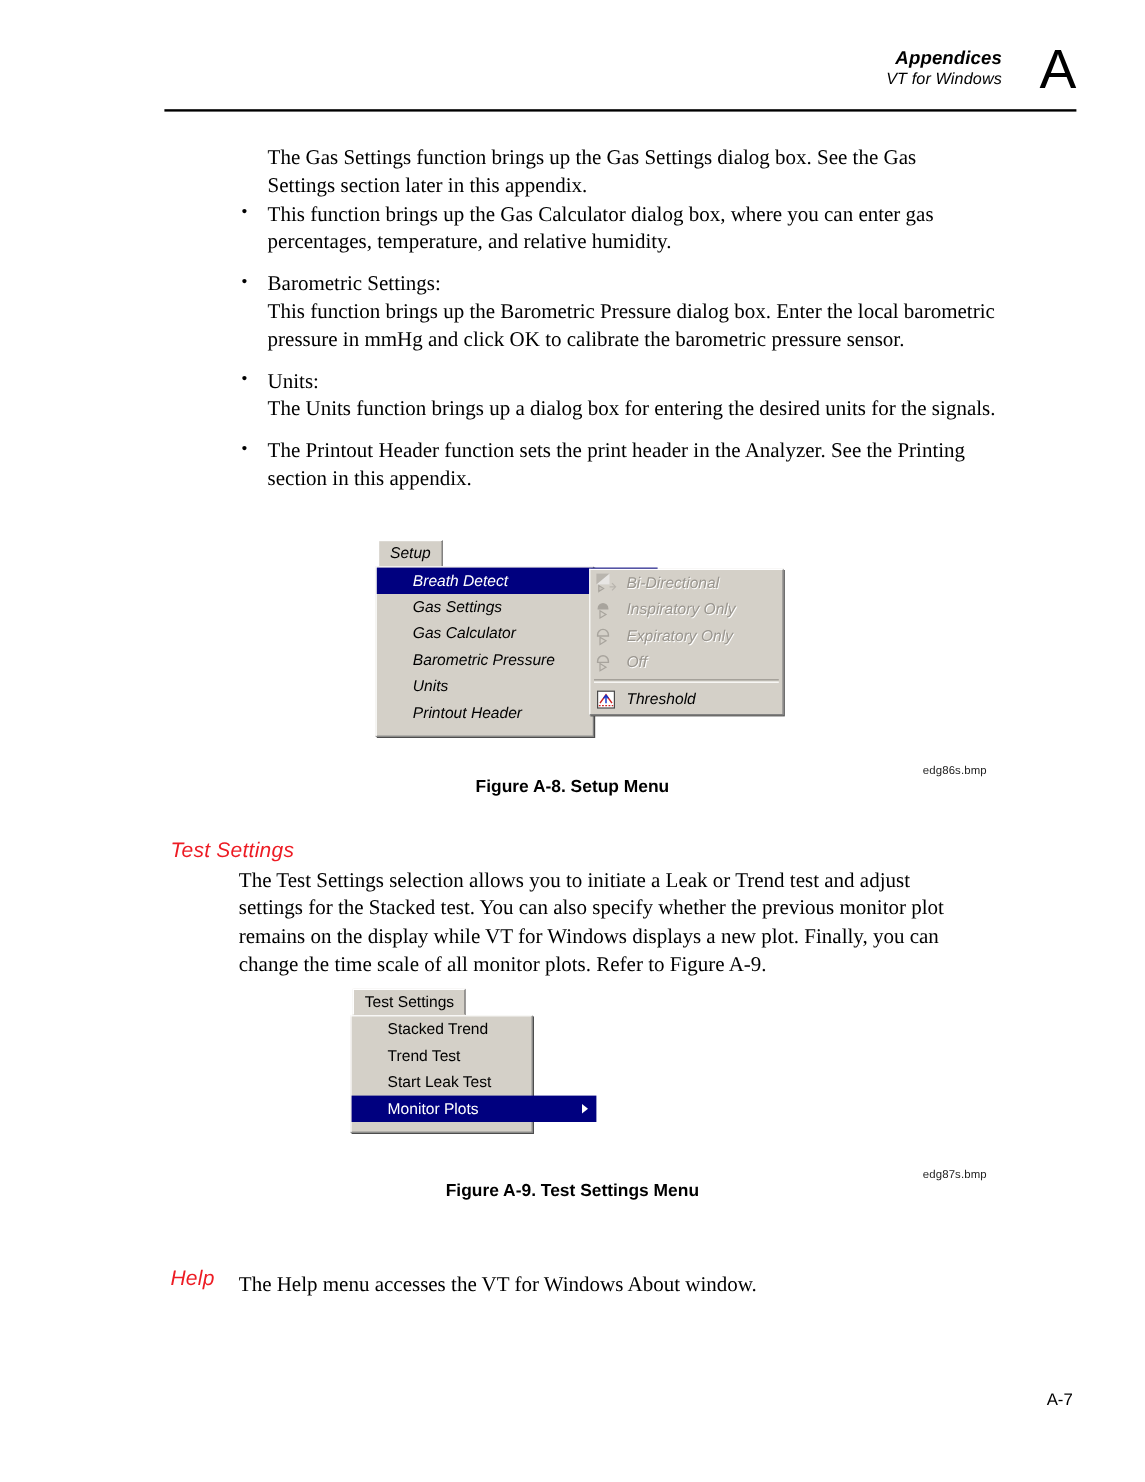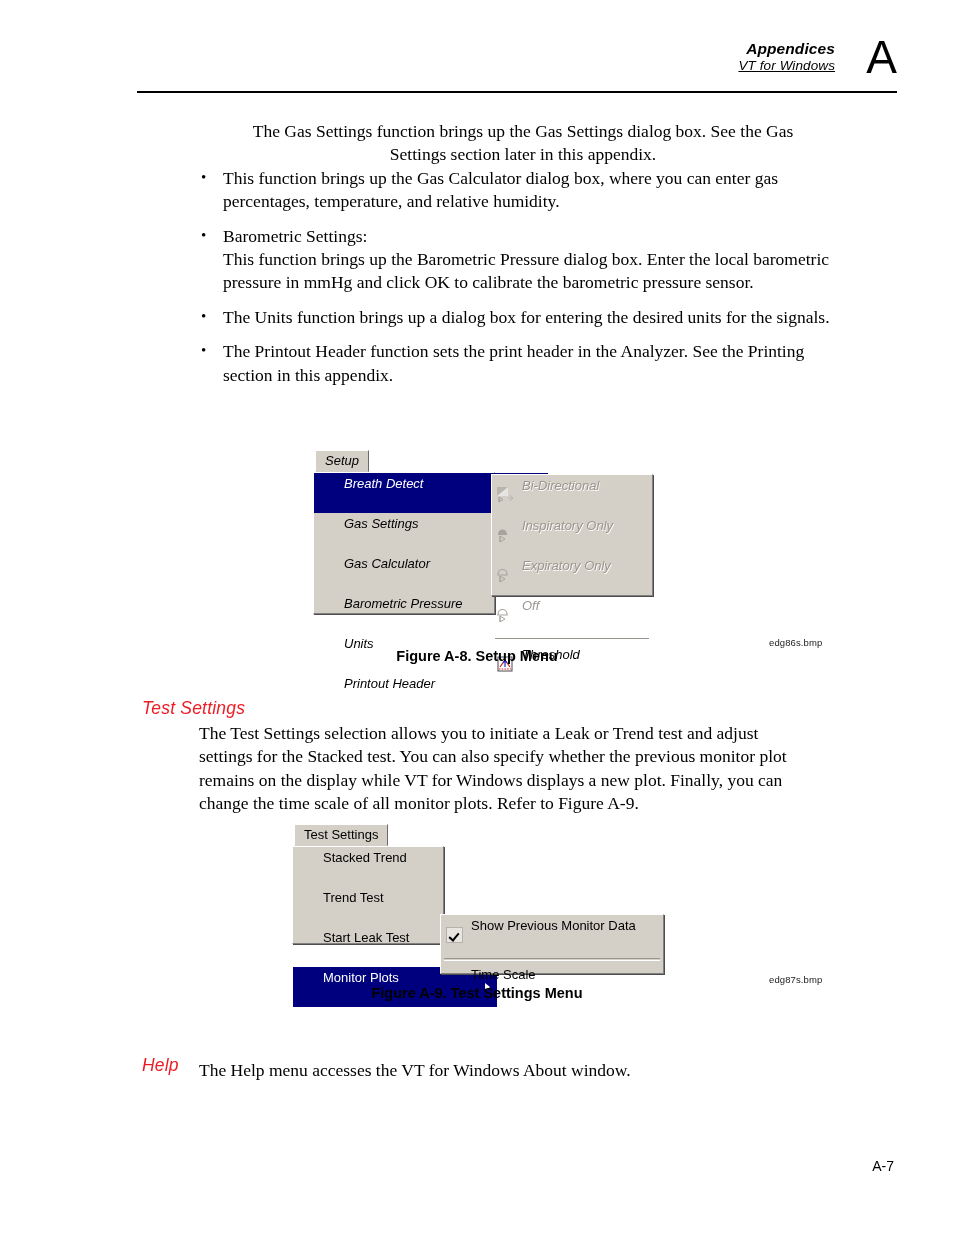--- a/index.html
+++ b/index.html
@@ -35,21 +35,20 @@
   }
   .hdr-line1 {
     font-size: 15.5px;
     font-weight: bold;
     letter-spacing: 0.1px;
   }
   .hdr-line2 {
     font-size: 13.5px;
     font-weight: normal;
     letter-spacing: 0.1px;
-    text-decoration: underline;
   }
   .hdr-letter {
     position: absolute;
     right: 0px;
     top: -6px;
     font-family: "Liberation Sans", sans-serif;
     font-size: 46px;
     font-weight: normal;
     line-height: 1;
   }
@@ -66,21 +65,20 @@
   .body-block {
     position: absolute;
     font-size: 17.5px;
     line-height: 1.335;
     text-align: left;
   }
   .intro-par {
     left: 223px;
     top: 120px;
     width: 600px;
-    text-align: center;
   }
   ul.bullets {
     position: absolute;
     left: 223px;
     top: 167px;
     width: 615px;
     margin: 0;
     padding: 0;
     list-style: none;
   }
@@ -156,21 +154,21 @@
     background: #d4d0c8;
     border-top: 1px solid #ffffff;
     border-left: 1px solid #ffffff;
     border-right: 1px solid #808080;
     border-bottom: 1px solid #808080;
     box-shadow: 1px 1px 0 0 #4d4d4d;
     box-sizing: border-box;
   }
   .menu-item {
     position: relative;
-    height: 40px;
+    height: 22px;
     line-height: 22px;
     padding-left: 30px;
     padding-right: 24px;
     white-space: nowrap;
     font-size: 13px;
     color: #000;
   }
   .menu-item.selected {
     background: #00007f;
     color: #ffffff;
@@ -259,20 +257,21 @@
     <span class="bullet-dot">•</span>
     <span class="bullet-body">This function brings up the Gas Calculator dialog box, where you can enter gas percentages, temperature, and relative humidity.</span>
   </li>
   <li>
     <span class="bullet-dot">•</span>
     <span class="bullet-title">Barometric Settings:</span>
     <span class="bullet-body">This function brings up the Barometric Pressure dialog box. Enter the local barometric pressure in mmHg and click OK to calibrate the barometric pressure sensor.</span>
   </li>
   <li>
     <span class="bullet-dot">•</span>
+    <span class="bullet-title">Units:</span>
     <span class="bullet-body">The Units function brings up a dialog box for entering the desired units for the signals.</span>
   </li>
   <li>
     <span class="bullet-dot">•</span>
     <span class="bullet-body">The Printout Header function sets the print header in the Analyzer. See the Printing section in this appendix.</span>
   </li>
 </ul>
 
 <div class="win-menu-shot" style="left:313px; top:450px; width:340px; height:165px;font-style:italic;">
 
@@ -397,33 +396,20 @@
     <div class="menu-item">
       <span>Start Leak Test</span>
     </div>
 
     <div class="menu-item selected" style="width:150px;">
       <span>Monitor Plots</span>
       <span class="sub-arrow"></span>
     </div>
   </div>
 
-  <div class="menu-panel" style="left:148px; top:90px; width:224px; height:60px;">
-
-    <div class="menu-item">
-      <span class="mi-check"></span>
-      <span>Show Previous Monitor Data</span>
-    </div>
-
-    <div class="menu-sep"></div>
-
-    <div class="menu-item">
-      <span>Time Scale</span>
-    </div>
-  </div>
 </div>
 
 <div class="fig-caption" style="top:985px;">Figure A-9. Test Settings Menu</div>
 <div class="bmp-label" style="left:769px; top:974px;">edg87s.bmp</div>
 
 <div class="sec-heading" style="top:1055px;">Help</div>
 <div class="body-block" style="left:199px; top:1059px; width:610px;">The Help menu accesses the VT for Windows About window.</div>
 
 <div class="page-footer">A-7</div>
 

